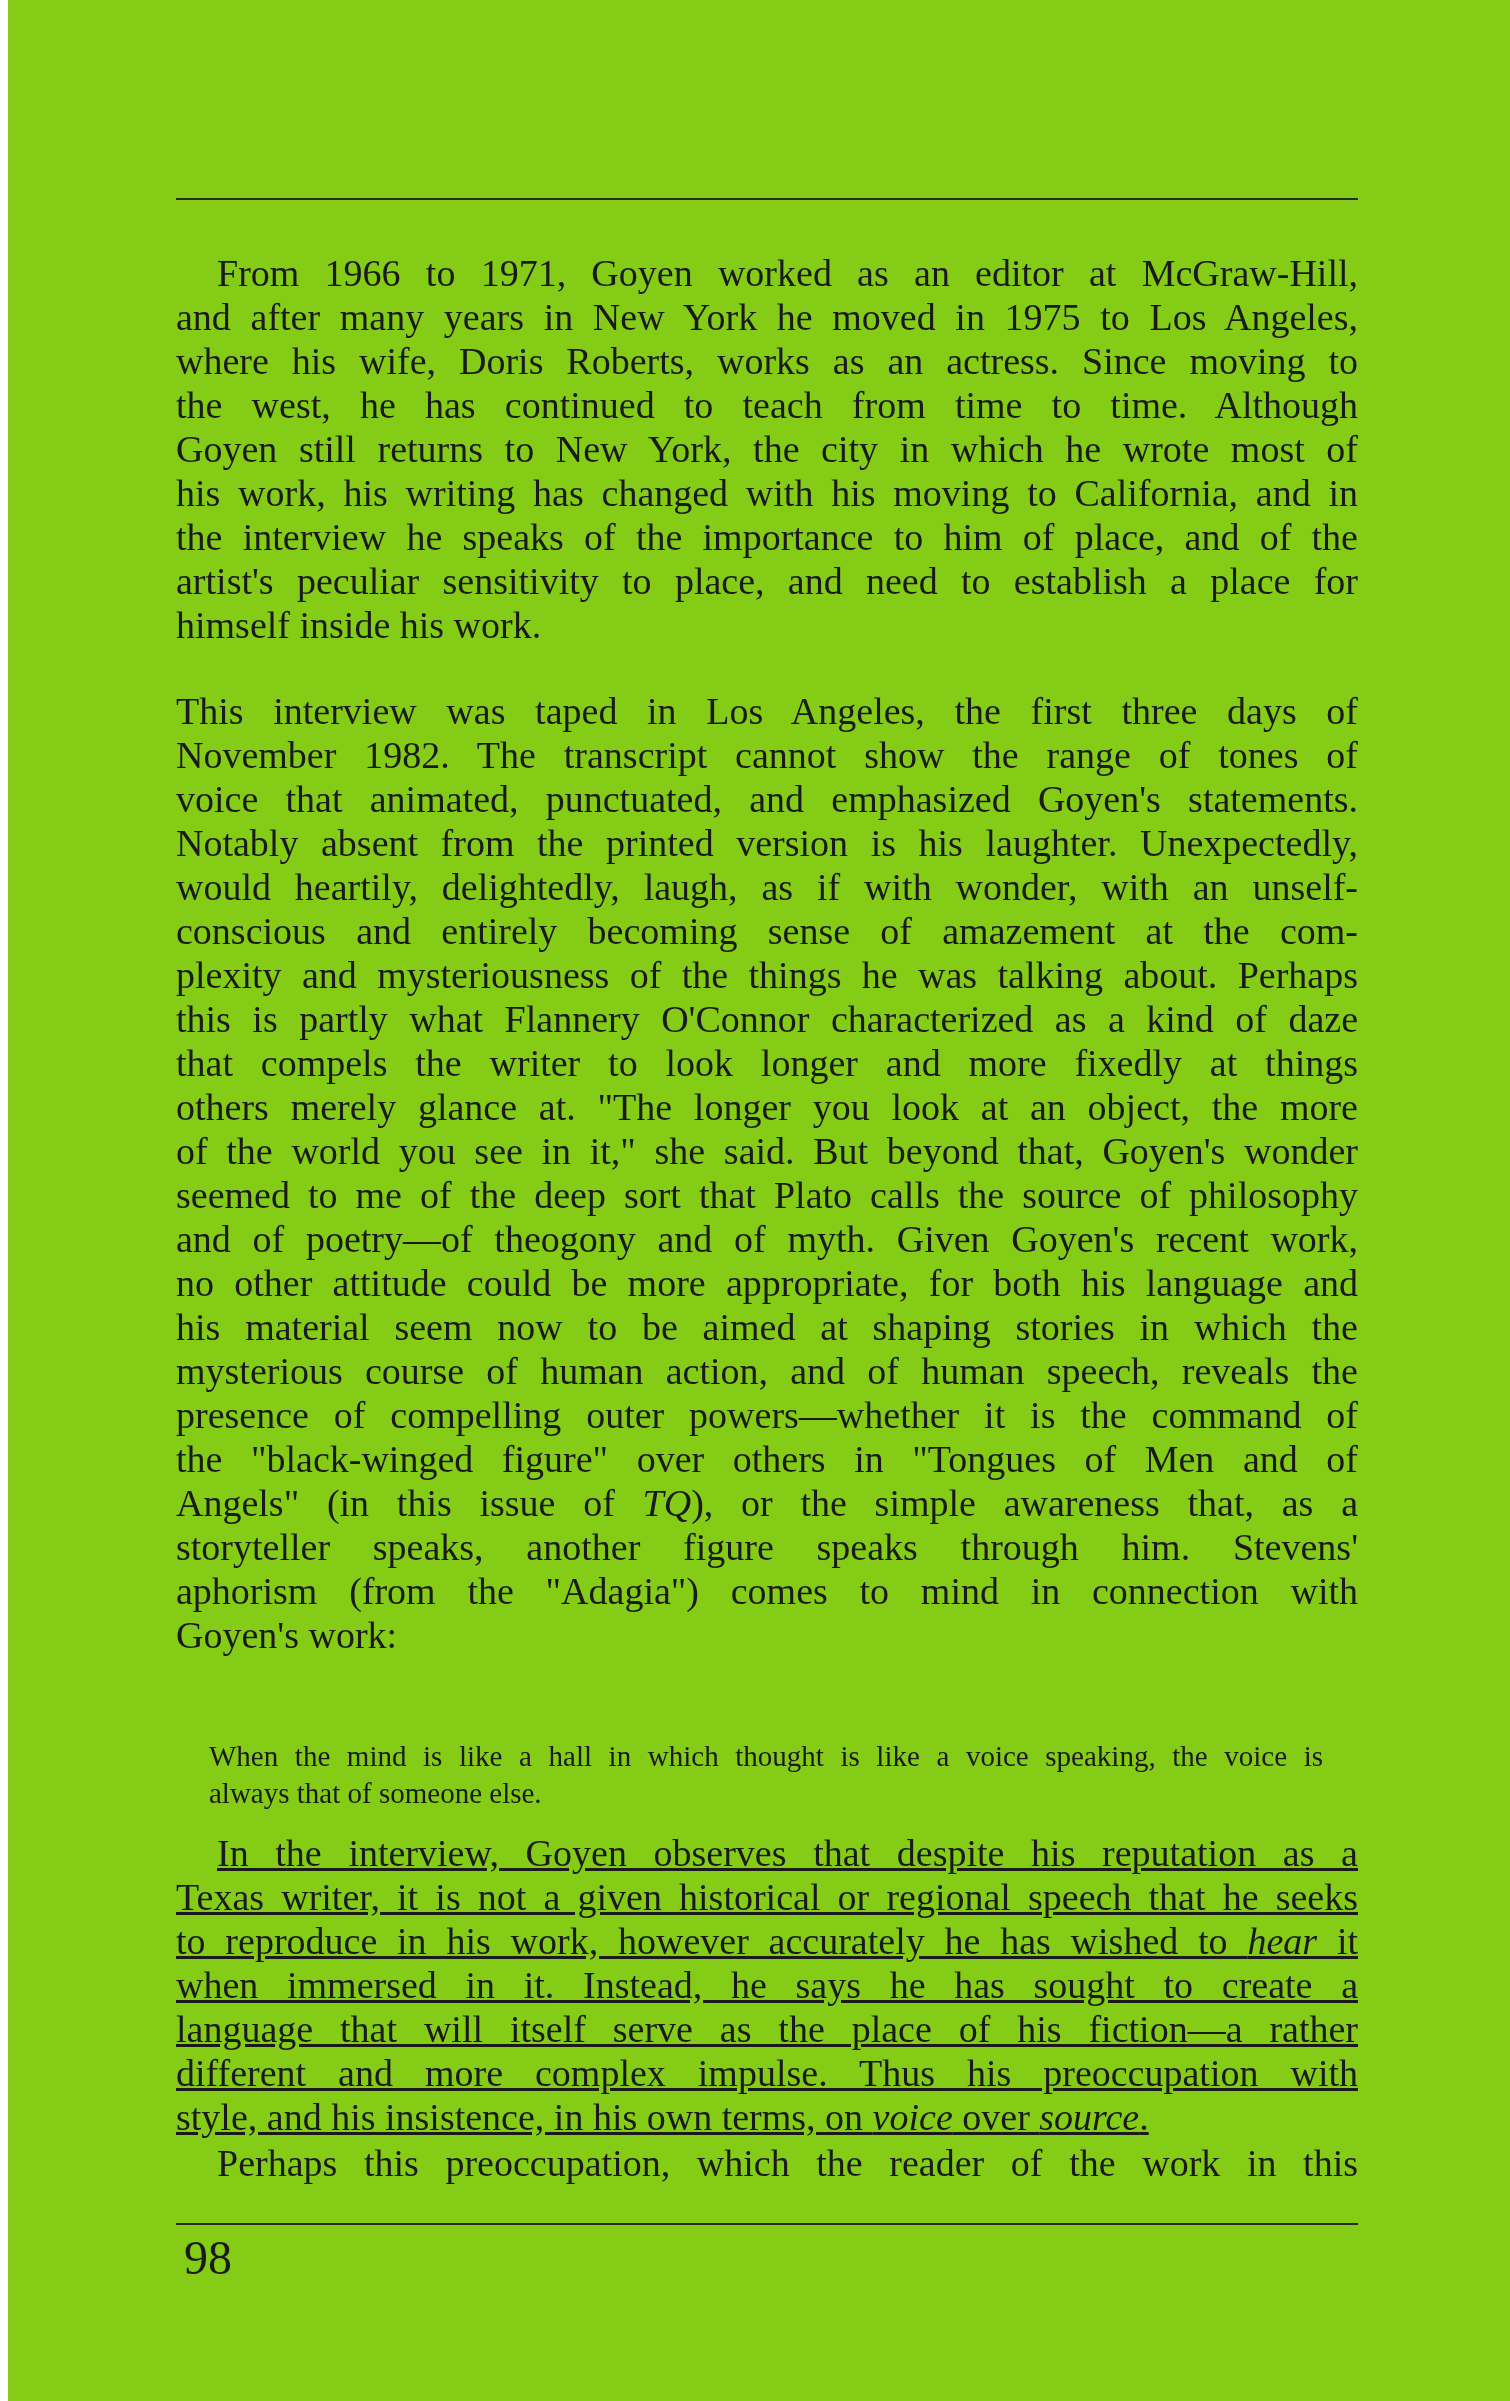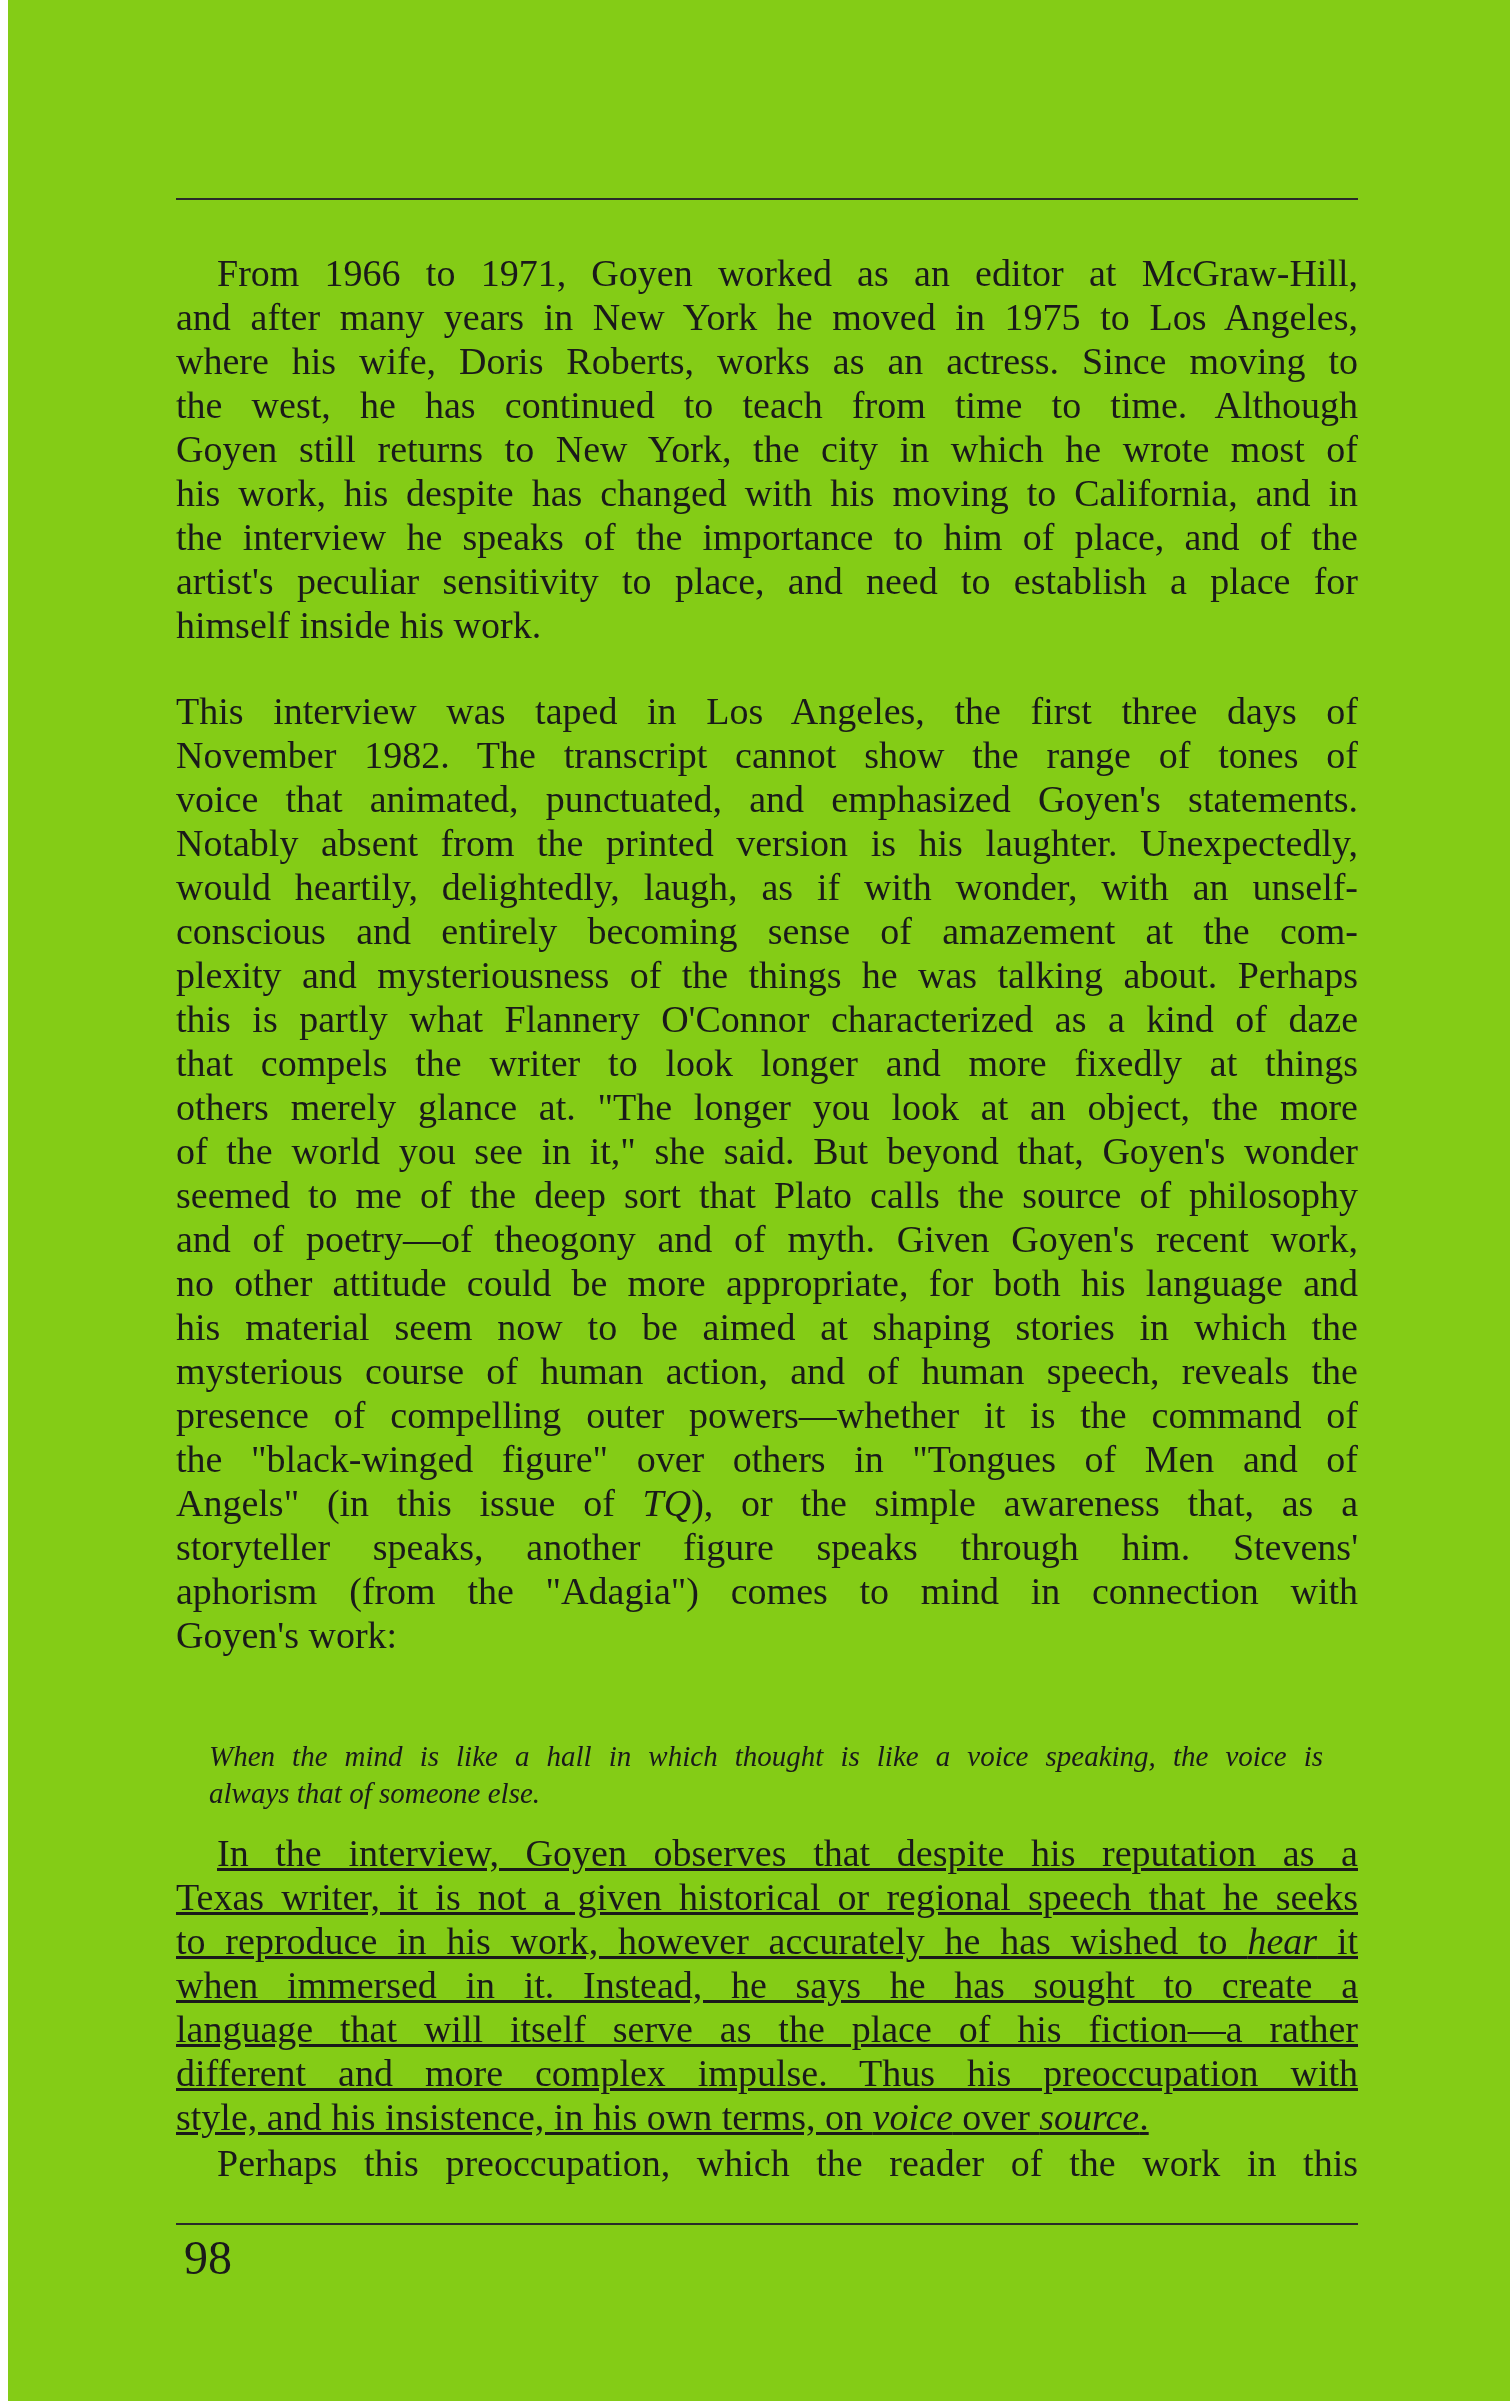--- a/index.html
+++ b/index.html
@@ -4,40 +4,40 @@
 <style>
   html, body { margin: 0; padding: 0; background: #ffffff; }
   body { width: 1510px; height: 2401px; position: relative; overflow: hidden; }
   .page { position: absolute; left: 0; top: 0; width: 1510px; height: 2401px; background: #84cc16; color: #1a1a1a; margin-left: 8px; }
   .rule { position: absolute; left: 168px; width: 1182px; height: 0; border-top: 2.4px solid #2a2a2a; }
   .block { position: absolute; left: 168px; width: 1182px; font-family: "Liberation Serif", "DejaVu Serif", serif; }
   .body-text { font-size: 38px; line-height: 44px; }
   .line { display: block; white-space: nowrap; text-align: justify; text-align-last: justify; height: 44px; overflow: visible; }
   .line.last { text-align-last: left; }
   .line.indent { padding-left: 41px; }
-  .quote { position: absolute; left: 201px; width: 1114px; font-family: "Liberation Serif", "DejaVu Serif", serif; font-size: 29px; line-height: 37px; font-style: italic; }
+  .quote { position: absolute; left: 201px; width: 1114px; font-family: "Liberation Serif", "DejaVu Serif", serif; font-size: 29px; line-height: 37px; }
   .qline { display: block; white-space: nowrap; text-align: justify; text-align-last: justify; height: 37px; }
   .qline.last { text-align-last: left; }
   .page-number { position: absolute; left: 176px; font-family: "Liberation Serif", "DejaVu Serif", serif; font-size: 48px; line-height: 46px; color: #1a1a1a; }
   i, .it { font-style: italic; }
 </style>
 </head>
 <body>
 
 <div class="page">
 
   <div class="rule" style="top:198px;"></div>
 
   <div class="block body-text" style="top:251px;">
     <span class="line indent">From 1966 to 1971, Goyen worked as an editor at McGraw-Hill,</span>
     <span class="line">and after many years in New York he moved in 1975 to Los Angeles,</span>
     <span class="line">where his wife, Doris Roberts, works as an actress. Since moving to</span>
     <span class="line">the west, he has continued to teach from time to time. Although</span>
     <span class="line">Goyen still returns to New York, the city in which he wrote most of</span>
-    <span class="line">his work, his despite has changed with his moving to California, and in</span>
+    <span class="line">his work, his writing has changed with his moving to California, and in</span>
     <span class="line">the interview he speaks of the importance to him of place, and of the</span>
     <span class="line">artist's peculiar sensitivity to place, and need to establish a place for</span>
     <span class="line last">himself inside his work.</span>
   </div>
 
   <div class="block body-text" style="top:689px;">
     <span class="line">This interview was taped in Los Angeles, the first three days of</span>
     <span class="line">November 1982. The transcript cannot show the range of tones of</span>
     <span class="line">voice that animated, punctuated, and emphasized Goyen's statements.</span>
     <span class="line">Notably absent from the printed version is his laughter. Unexpectedly,</span>

